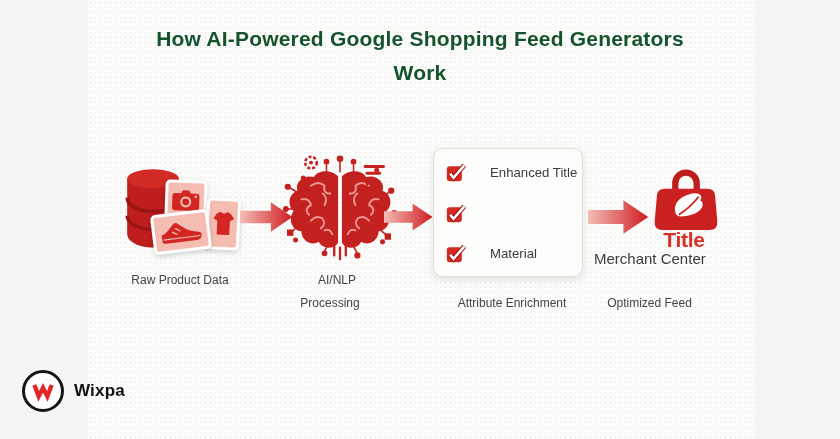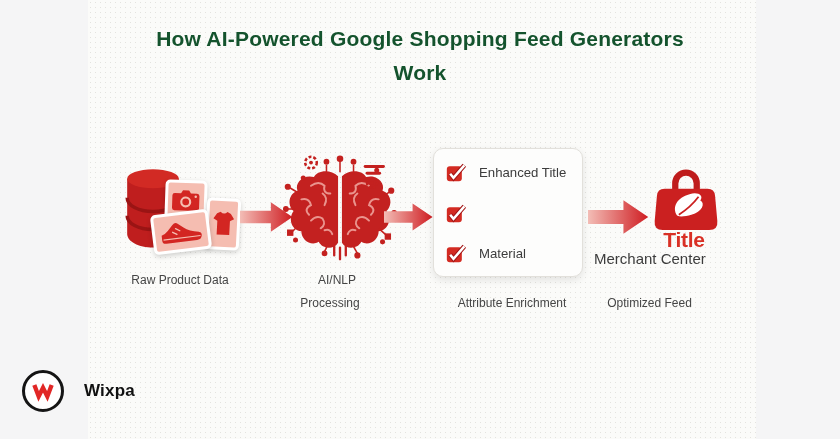--- a/index.html
+++ b/index.html
@@ -41,40 +41,40 @@
   .arrow3{left:588px;top:196px;width:62px;height:42px;}
   
   .brain{left:282px;top:150px;width:116px;height:118px;}
   
   .checklist-box{
     left:433px;top:148px;width:150px;height:129px;box-sizing:border-box;
     background:#fdfdfc;border:1px solid #e2e0db;border-radius:10px;
     box-shadow:0 3px 8px rgba(0,0,0,0.10);
     padding:10px 12px;display:flex;flex-direction:column;justify-content:space-between;
   }
-  .check-row{display:flex;align-items:center;gap:13px;height:26px;text-align:center;}
+  .check-row{display:flex;align-items:center;gap:24px;height:26px;text-align:center;}
   .check-row svg{width:20px;height:20px;flex:0 0 auto;overflow:visible;}
   .check-label{font-size:13.2px;color:#3c3c3c;white-space:nowrap;}
   
   .bag{left:652px;top:163px;width:68px;height:73px;}
   .google-word{
     left:604px;top:228px;width:160px;text-align:center;
     color:#d93025;font-weight:bold;font-size:21px;letter-spacing:-0.3px;
   }
   .merchant-word{
     left:594px;top:250px;width:180px;text-align:left;color:#3c3c3c;font-size:15px;
   }
   
   .lbl-raw{left:100px;top:273px;width:160px;}
   .lbl-ai1{left:277px;top:273px;width:120px;}
   .lbl-ai2{left:270px;top:296px;width:120px;}
   .lbl-attr{left:430px;top:296px;width:164px;}
   .lbl-opt{left:572px;top:296px;width:155px;}
   
-  .logo{position:absolute;left:22px;top:370px;display:flex;align-items:center;gap:20px;}
+  .logo{position:absolute;left:22px;top:370px;display:flex;align-items:center;gap:10px;}
   .logo-circle{
     width:36px;height:36px;border:3px solid #151515;border-radius:50%;
     background:#fff;display:flex;align-items:center;justify-content:center;
   }
   .logo-circle svg{width:26px;height:22px;}
   .logo-text{font-size:17px;font-weight:bold;color:#111;letter-spacing:0.2px;}
 </style>
 </head>
 <body>
 

